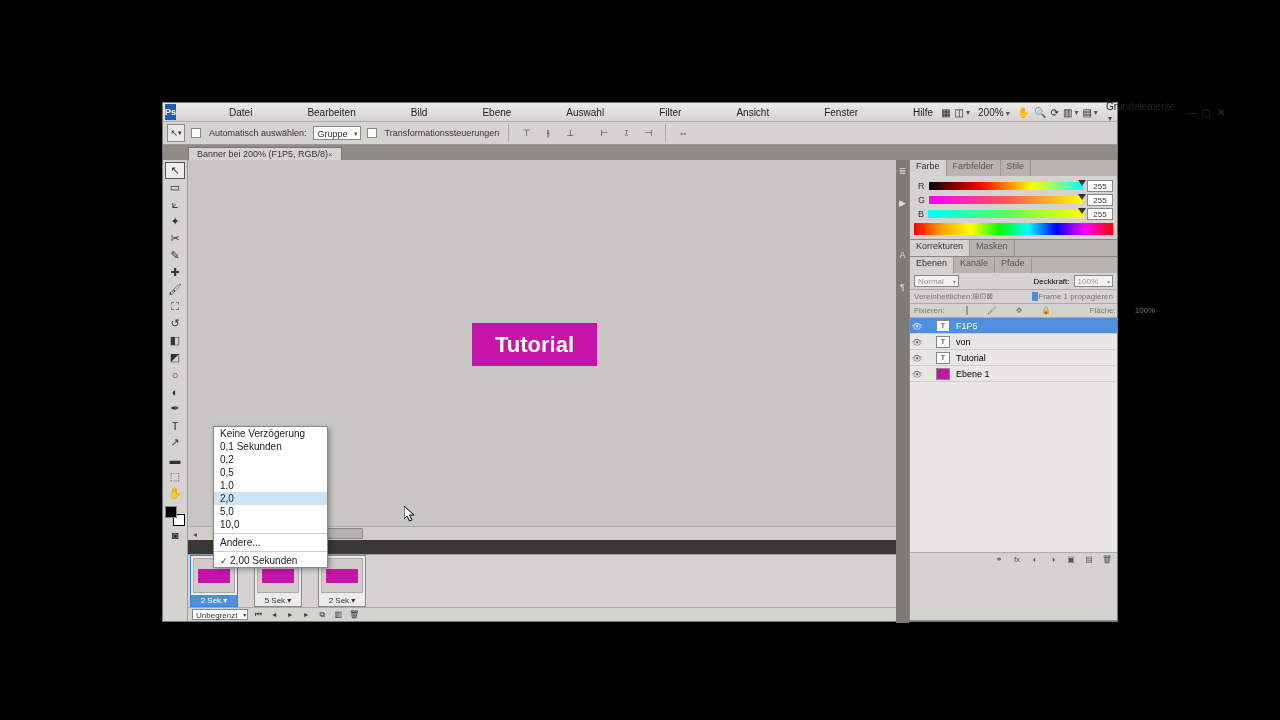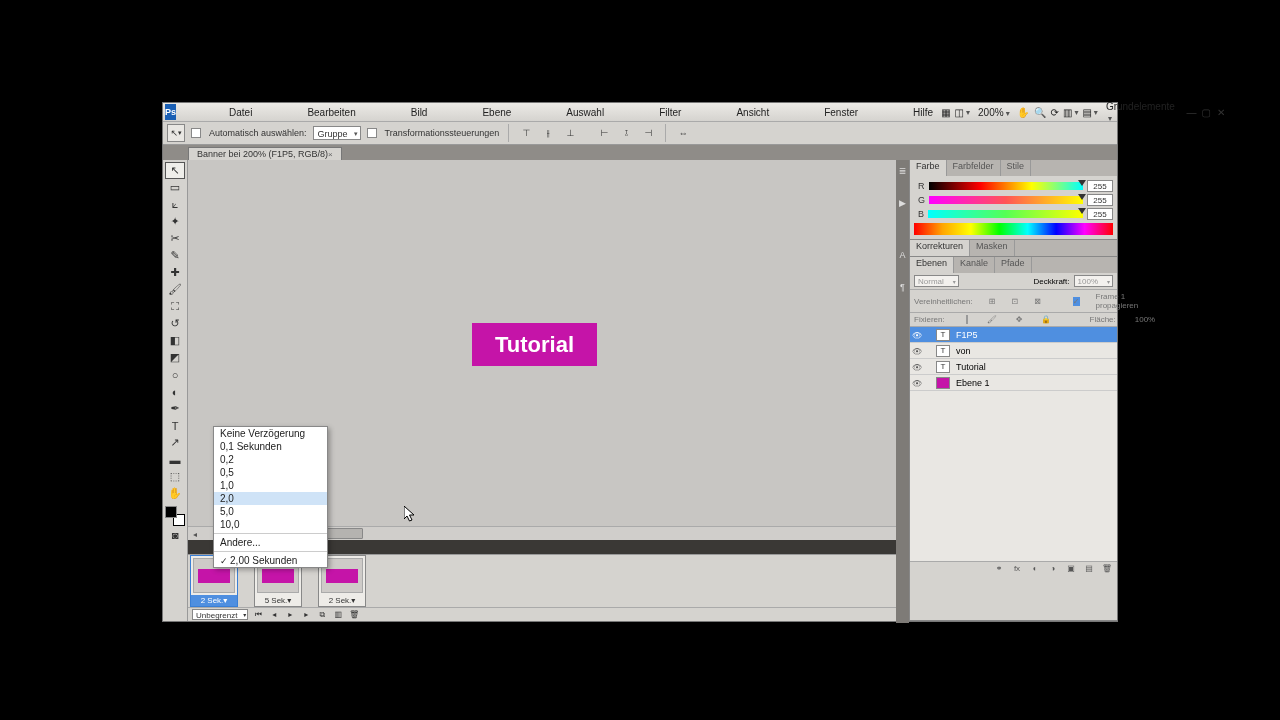--- a/index.html
+++ b/index.html
@@ -140,21 +140,21 @@
   .slider { flex:1; height:8px; position:relative; }
   .slider.r{ background:linear-gradient(to right,#000,#f00,#ff0,#0ff);}
   .slider.g{ background:linear-gradient(to right,#f0f,#f55,#ff0);}
   .slider.b{ background:linear-gradient(to right,#0ff,#5f5,#ff0);}
   .slider .thumb{ position:absolute; right:-3px; top:-2px; width:0; height:0; border-left:4px solid transparent; border-right:4px solid transparent; border-top:6px solid #333;}
   .color-sliders .val { width:26px; height:12px; border:1px solid #888; background:#fff; text-align:center; line-height:12px; font-size:8px;}
   .hue { height:12px; margin-top:3px; background:linear-gradient(to right, red,orange,yellow,lime,cyan,blue,magenta,red);}
   .layers .opts { display:flex; align-items:center; gap:4px; padding:2px 4px; font-size:8px; border-bottom:1px solid #aaa;}
   .layers .opts .sel{ border:1px solid #888; background:#f3f1ee; padding:0 14px 0 3px; height:12px; line-height:12px; position:relative; color:#999;}
   .layers .opts .sel::after{content:"▾"; position:absolute; right:2px; top:0; font-size:6px;}
-  .layers .opts2 { display:flex; align-items:center; gap:16px; padding:2px 4px; font-size:8px; border-bottom:1px solid #aaa; color:#777;}
+  .layers .opts2 { display:flex; align-items:center; gap:0; padding:2px 4px; font-size:8px; border-bottom:1px solid #aaa; color:#777;justify-content:flex-end;}
   .layers .locks { display:flex; align-items:center; gap:19px; padding:2px 4px; font-size:8px; border-bottom:1px solid #aaa; color:#777;}
   .layers .locks .lbl{margin-right:2px;}
   .layers .locks .cb{width:9px;height:9px;border:1px solid #999;background:#fff;}
   .layers .list { background:#e9e7e3; }
   .layers .row {
     display:flex; align-items:center; height:16px; border-bottom:1px solid #ccc;
     font-size:9px;
   }
   .layers .row.sel { background:#4f8fe0; color:#fff;}
   .layers .row .vis { width:14px; text-align:center;}

